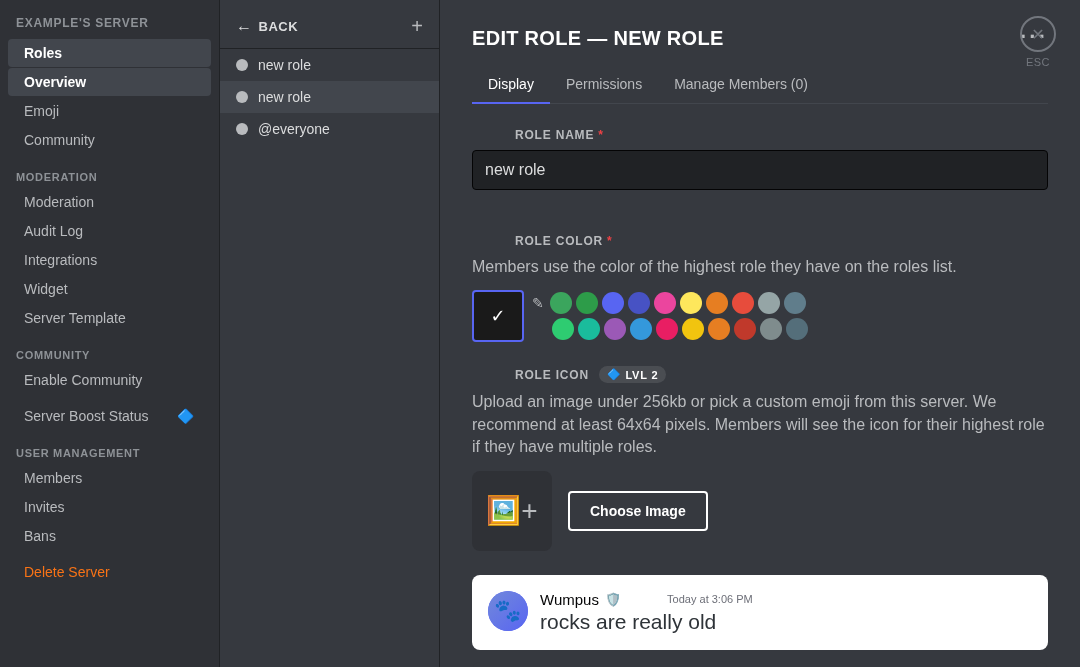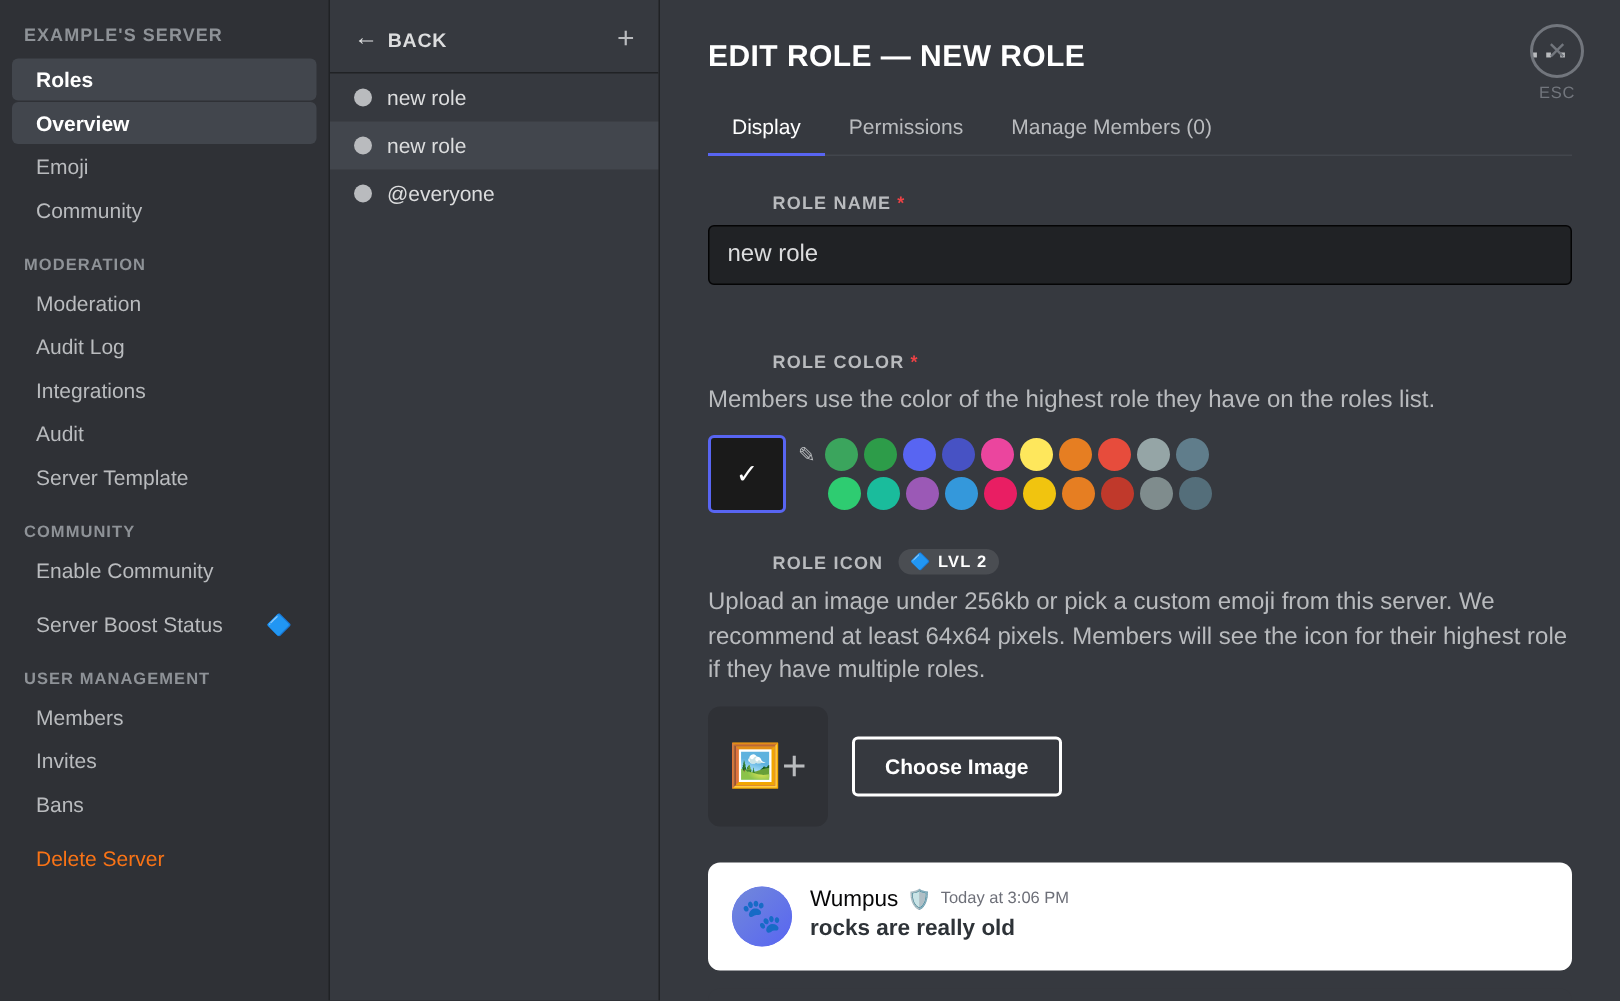--- a/index.html
+++ b/index.html
@@ -320,23 +320,24 @@
     .msg-username {
       font-size: 15px;
       font-weight: 400;
       color: #060607;
     }
     .msg-username.dark { color: #fff; }
     .msg-role-icon { font-size: 13px; color: #5865f2; }
     .msg-time {
       font-size: 11px;
       color: #6d6f78;
+      margin-left: 40px;
     }
     .msg-time.dark { color: #72767d; }
-    .msg-text { font-size: 15px; color: #2e3338; font-weight: bold; }
+    .msg-text { font-size: 21px; color: #2e3338; }
     .msg-text.dark { color: #dcddde; }
 
     
     .esc-btn {
       position: absolute;
       top: 16px;
       right: 24px;
       display: flex;
       flex-direction: column;
       align-items: center;
@@ -385,21 +386,21 @@
   <div class="sidebar-item">
     <span>Moderation</span>
   </div>
   <div class="sidebar-item">
     <span>Audit Log</span>
   </div>
   <div class="sidebar-item">
     <span>Integrations</span>
   </div>
   <div class="sidebar-item">
-    <span>Audit</span>
+    <span>Widget</span>
   </div>
   <div class="sidebar-item">
     <span>Server Template</span>
   </div>
 
   <div class="sidebar-section-label">COMMUNITY</div>
   <div class="sidebar-item">
     <span>Enable Community</span>
   </div>
 

